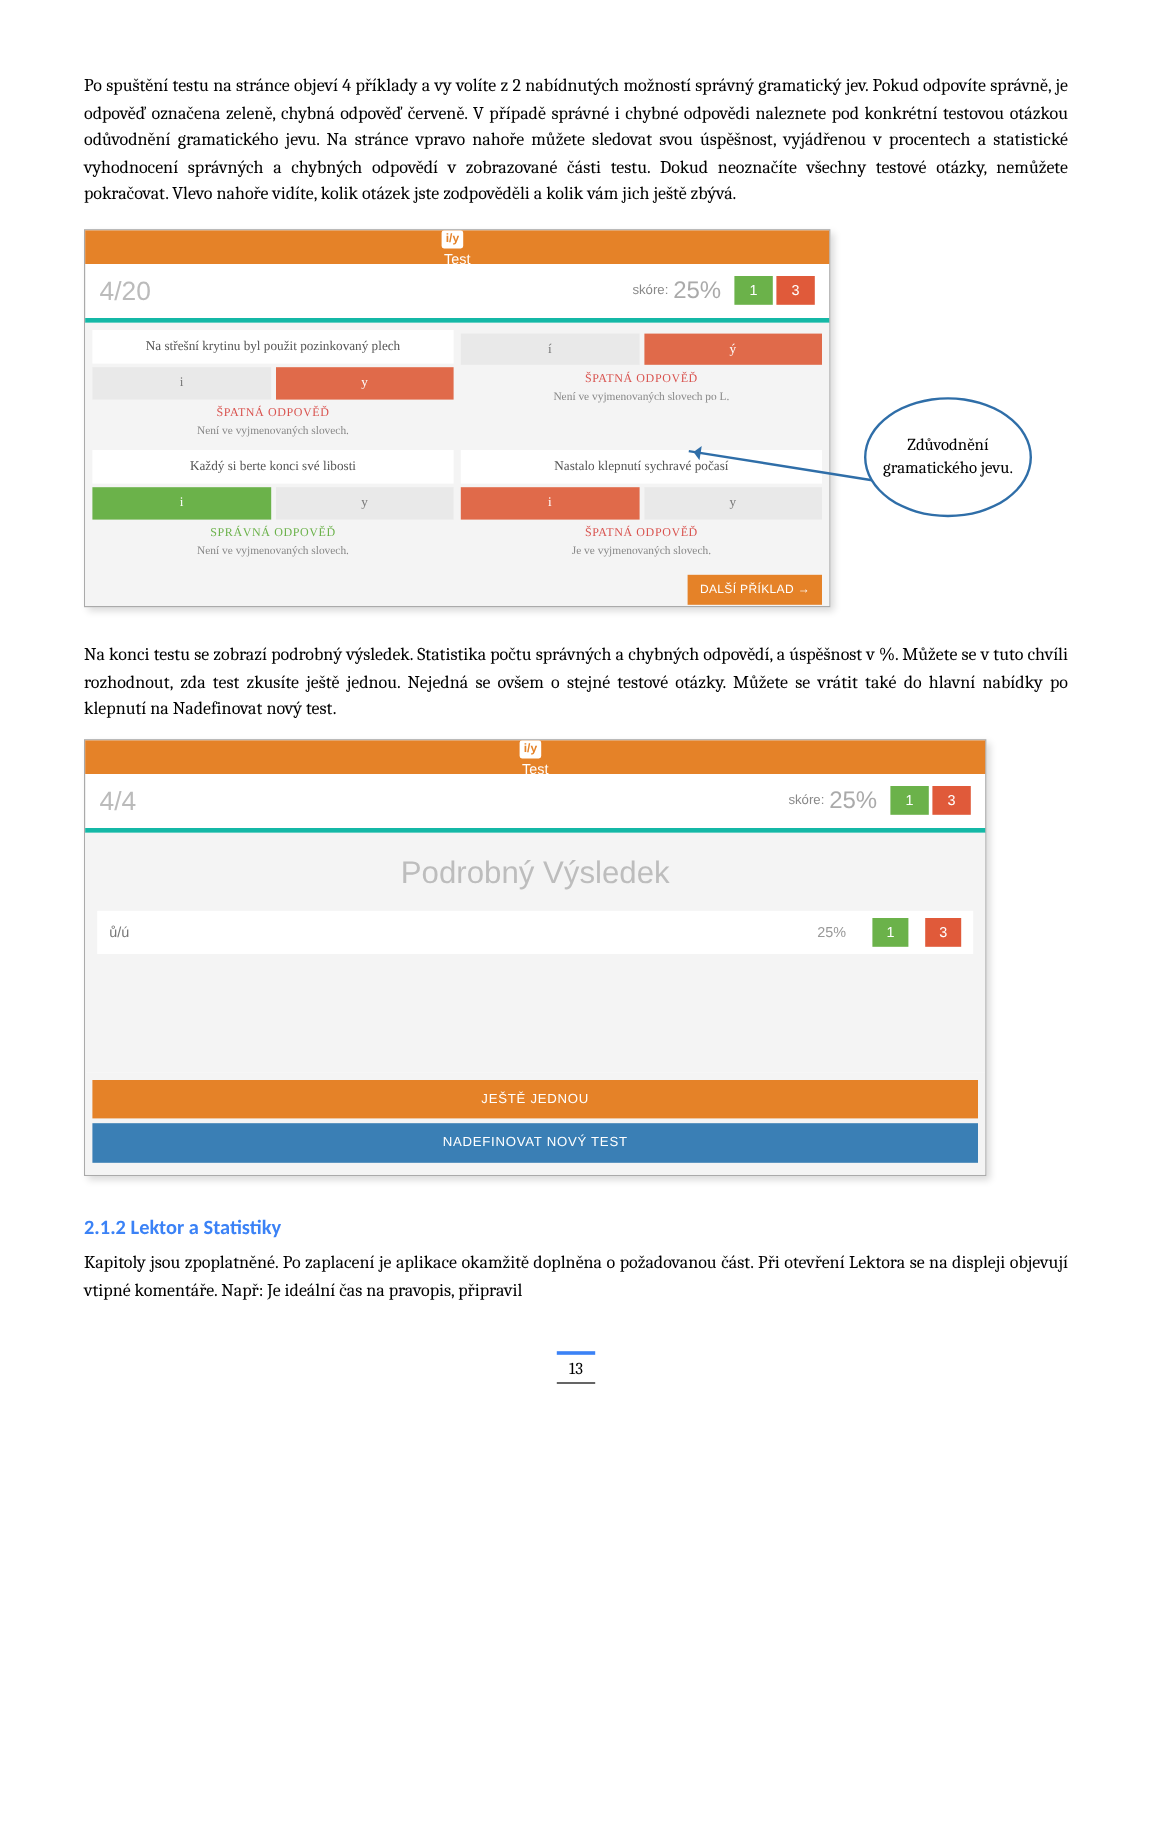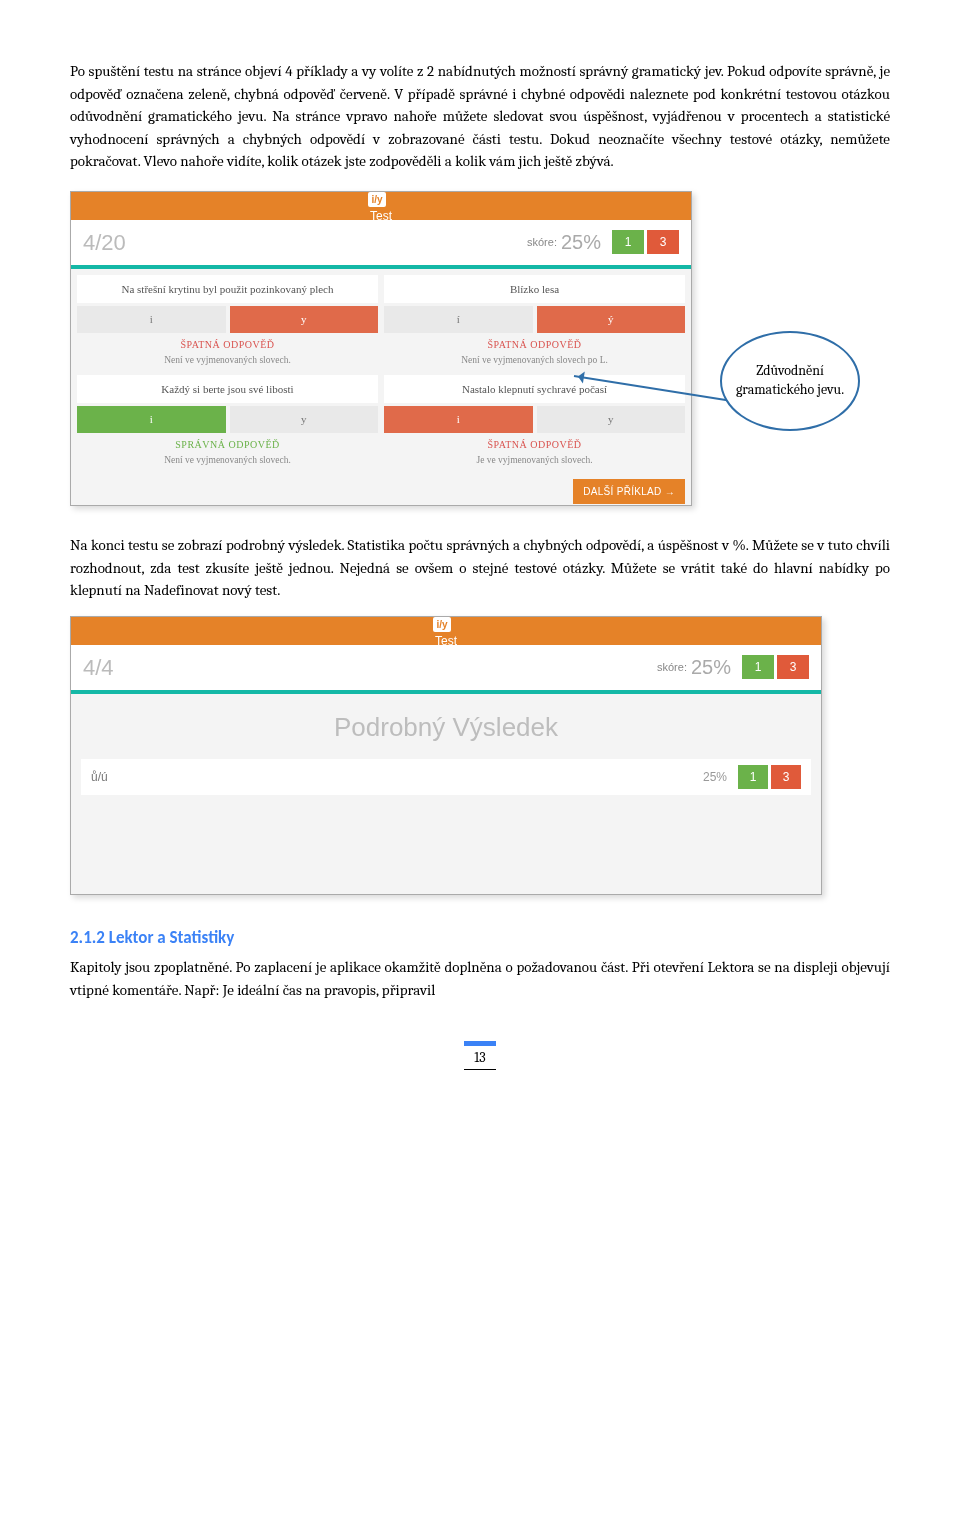--- a/index.html
+++ b/index.html
@@ -20,21 +20,21 @@
     font-weight: bold;
     color: #3b82f6;
     margin: 28px 0 6px 0;
   }
   .page-num {
     text-align: center;
     margin-top: 40px;
     font-size: 14px;
   }
   .page-num span {
-    border-top: 5px solid #3b82f6;
+    border-top: 3px solid #3b82f6;
     border-bottom: 1px solid #000;
     padding: 1px 10px;
     display: inline-block;
   }
 
   
   .shot-wrap { position: relative; margin: 18px 0 28px 0; }
   .shot {
     width: 620px;
     border: 1px solid #aaa;
@@ -183,20 +183,21 @@
     font-size: 26px;
     margin: 4px 0 12px 0;
   }
   .shot2 .result-row {
     background: #fff;
     display: flex;
     align-items: center;
     padding: 6px 10px;
     font-size: 12px;
     color: #777;
+    gap: 11px;
   }
   .shot2 .result-row .sp { flex: 1; }
   .shot2 .result-row .pct { margin-right: 8px; color: #999; }
   .shot2 .result-row .badge {
     display: inline-block;
     min-width: 16px;
     padding: 3px 7px;
     color: #fff;
     font-size: 12px;
     text-align: center;
@@ -248,35 +249,34 @@
           <div class="choices">
             <div class="choice">i</div>
             <div class="choice sel-red">y</div>
           </div>
           <div class="feedback">
             <div class="kind bad">ŠPATNÁ ODPOVĚĎ</div>
             <div class="reason">Není ve vyjmenovaných slovech.</div>
           </div>
         </div>
         <div class="qcol">
-          <div class="qtext">Blízko lesa</div>
           <div class="choices">
             <div class="choice">í</div>
             <div class="choice sel-red">ý</div>
           </div>
           <div class="feedback">
             <div class="kind bad">ŠPATNÁ ODPOVĚĎ</div>
             <div class="reason">Není ve vyjmenovaných slovech po L.</div>
           </div>
         </div>
       </div>
 
       <div class="row">
         <div class="qcol">
-          <div class="qtext">Každý si berte jsou své libosti</div>
+          <div class="qtext">Každý si berte konci své libosti</div>
           <div class="choices">
             <div class="choice sel-green">i</div>
             <div class="choice">y</div>
           </div>
           <div class="feedback">
             <div class="kind good">SPRÁVNÁ ODPOVĚĎ</div>
             <div class="reason">Není ve vyjmenovaných slovech.</div>
           </div>
         </div>
         <div class="qcol">
@@ -323,20 +323,24 @@
     <div class="result-title">Podrobný Výsledek</div>
     <div class="result-row">
       <span>ů/ú</span>
       <span class="sp"></span>
       <span class="pct">25%</span>
       <span class="badge bg-green">1</span>
       <span class="badge bg-red">3</span>
     </div>
   </div>
 
+  <div class="btnbar">
+    <div class="big-btn orange">JEŠTĚ JEDNOU</div>
+    <div class="big-btn blue">NADEFINOVAT NOVÝ TEST</div>
+  </div>
 </div>
 
 <h3>2.1.2   Lektor a Statistiky</h3>
 <p>Kapitoly jsou zpoplatněné. Po zaplacení je aplikace okamžitě doplněna o požadovanou část. Při otevření Lektora se na displeji objevují vtipné komentáře. Např: Je ideální čas na pravopis, připravil</p>
 
 <div class="page-num">
   <span>13</span>
 </div>
 
 </body></html>

